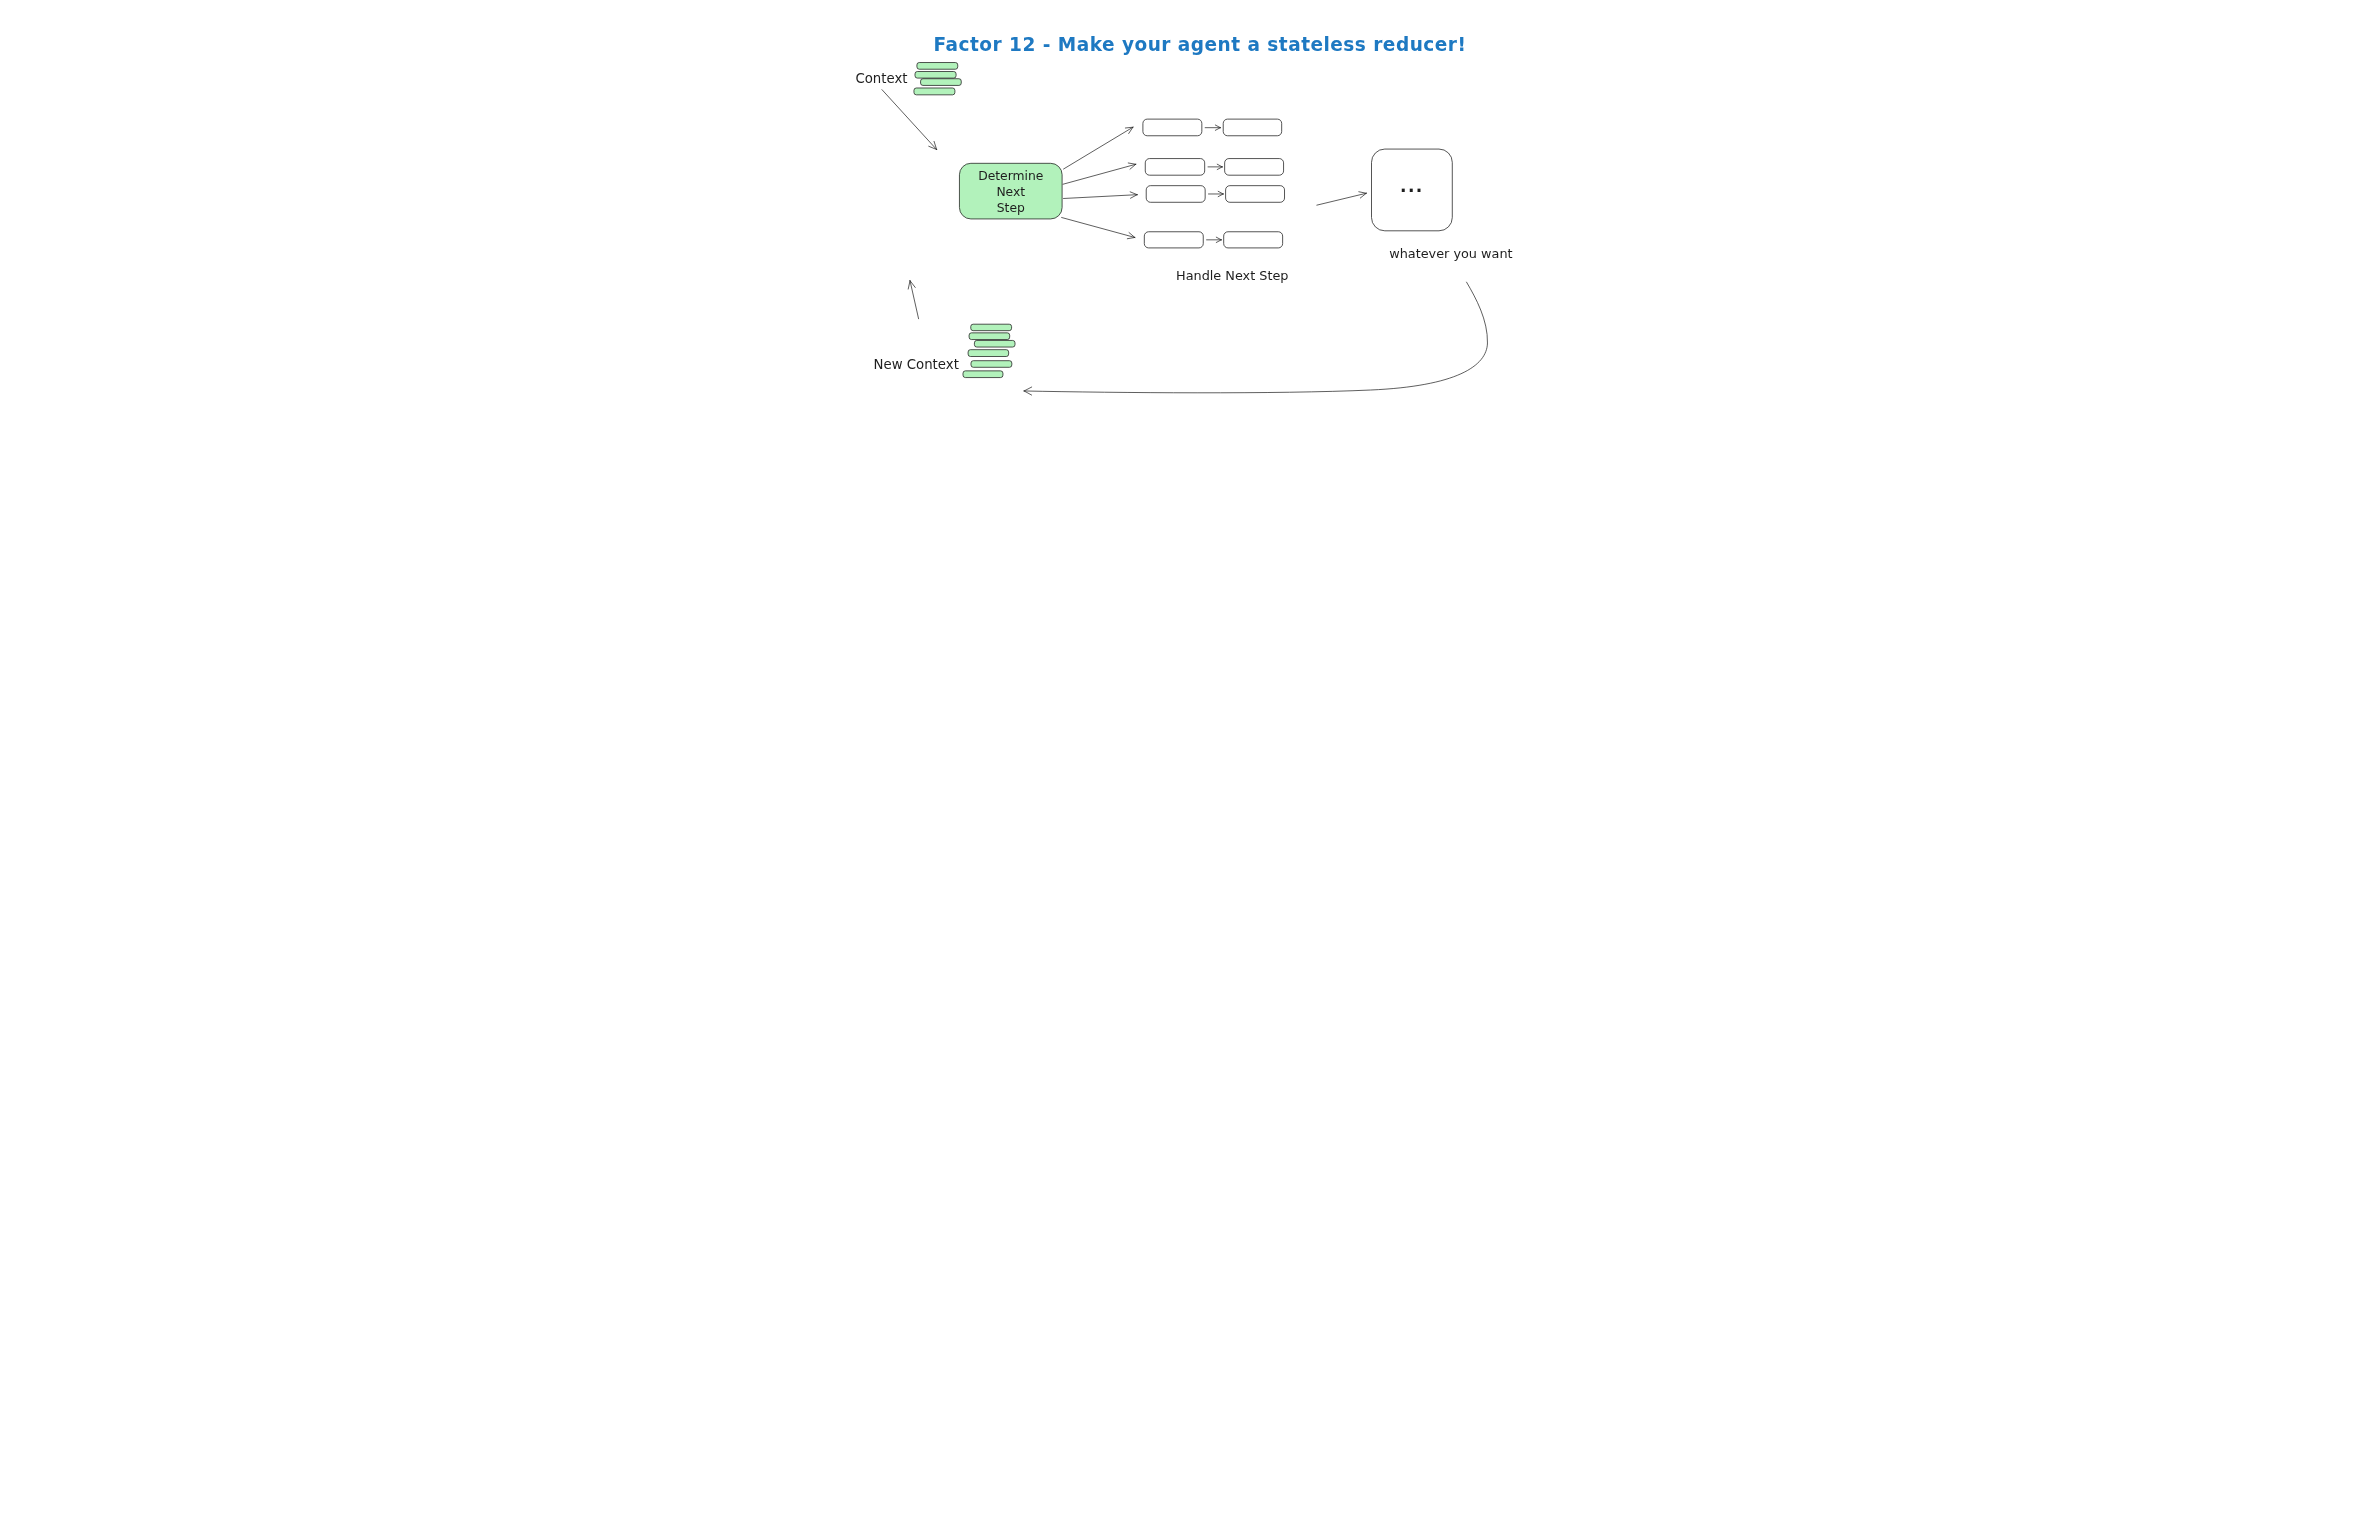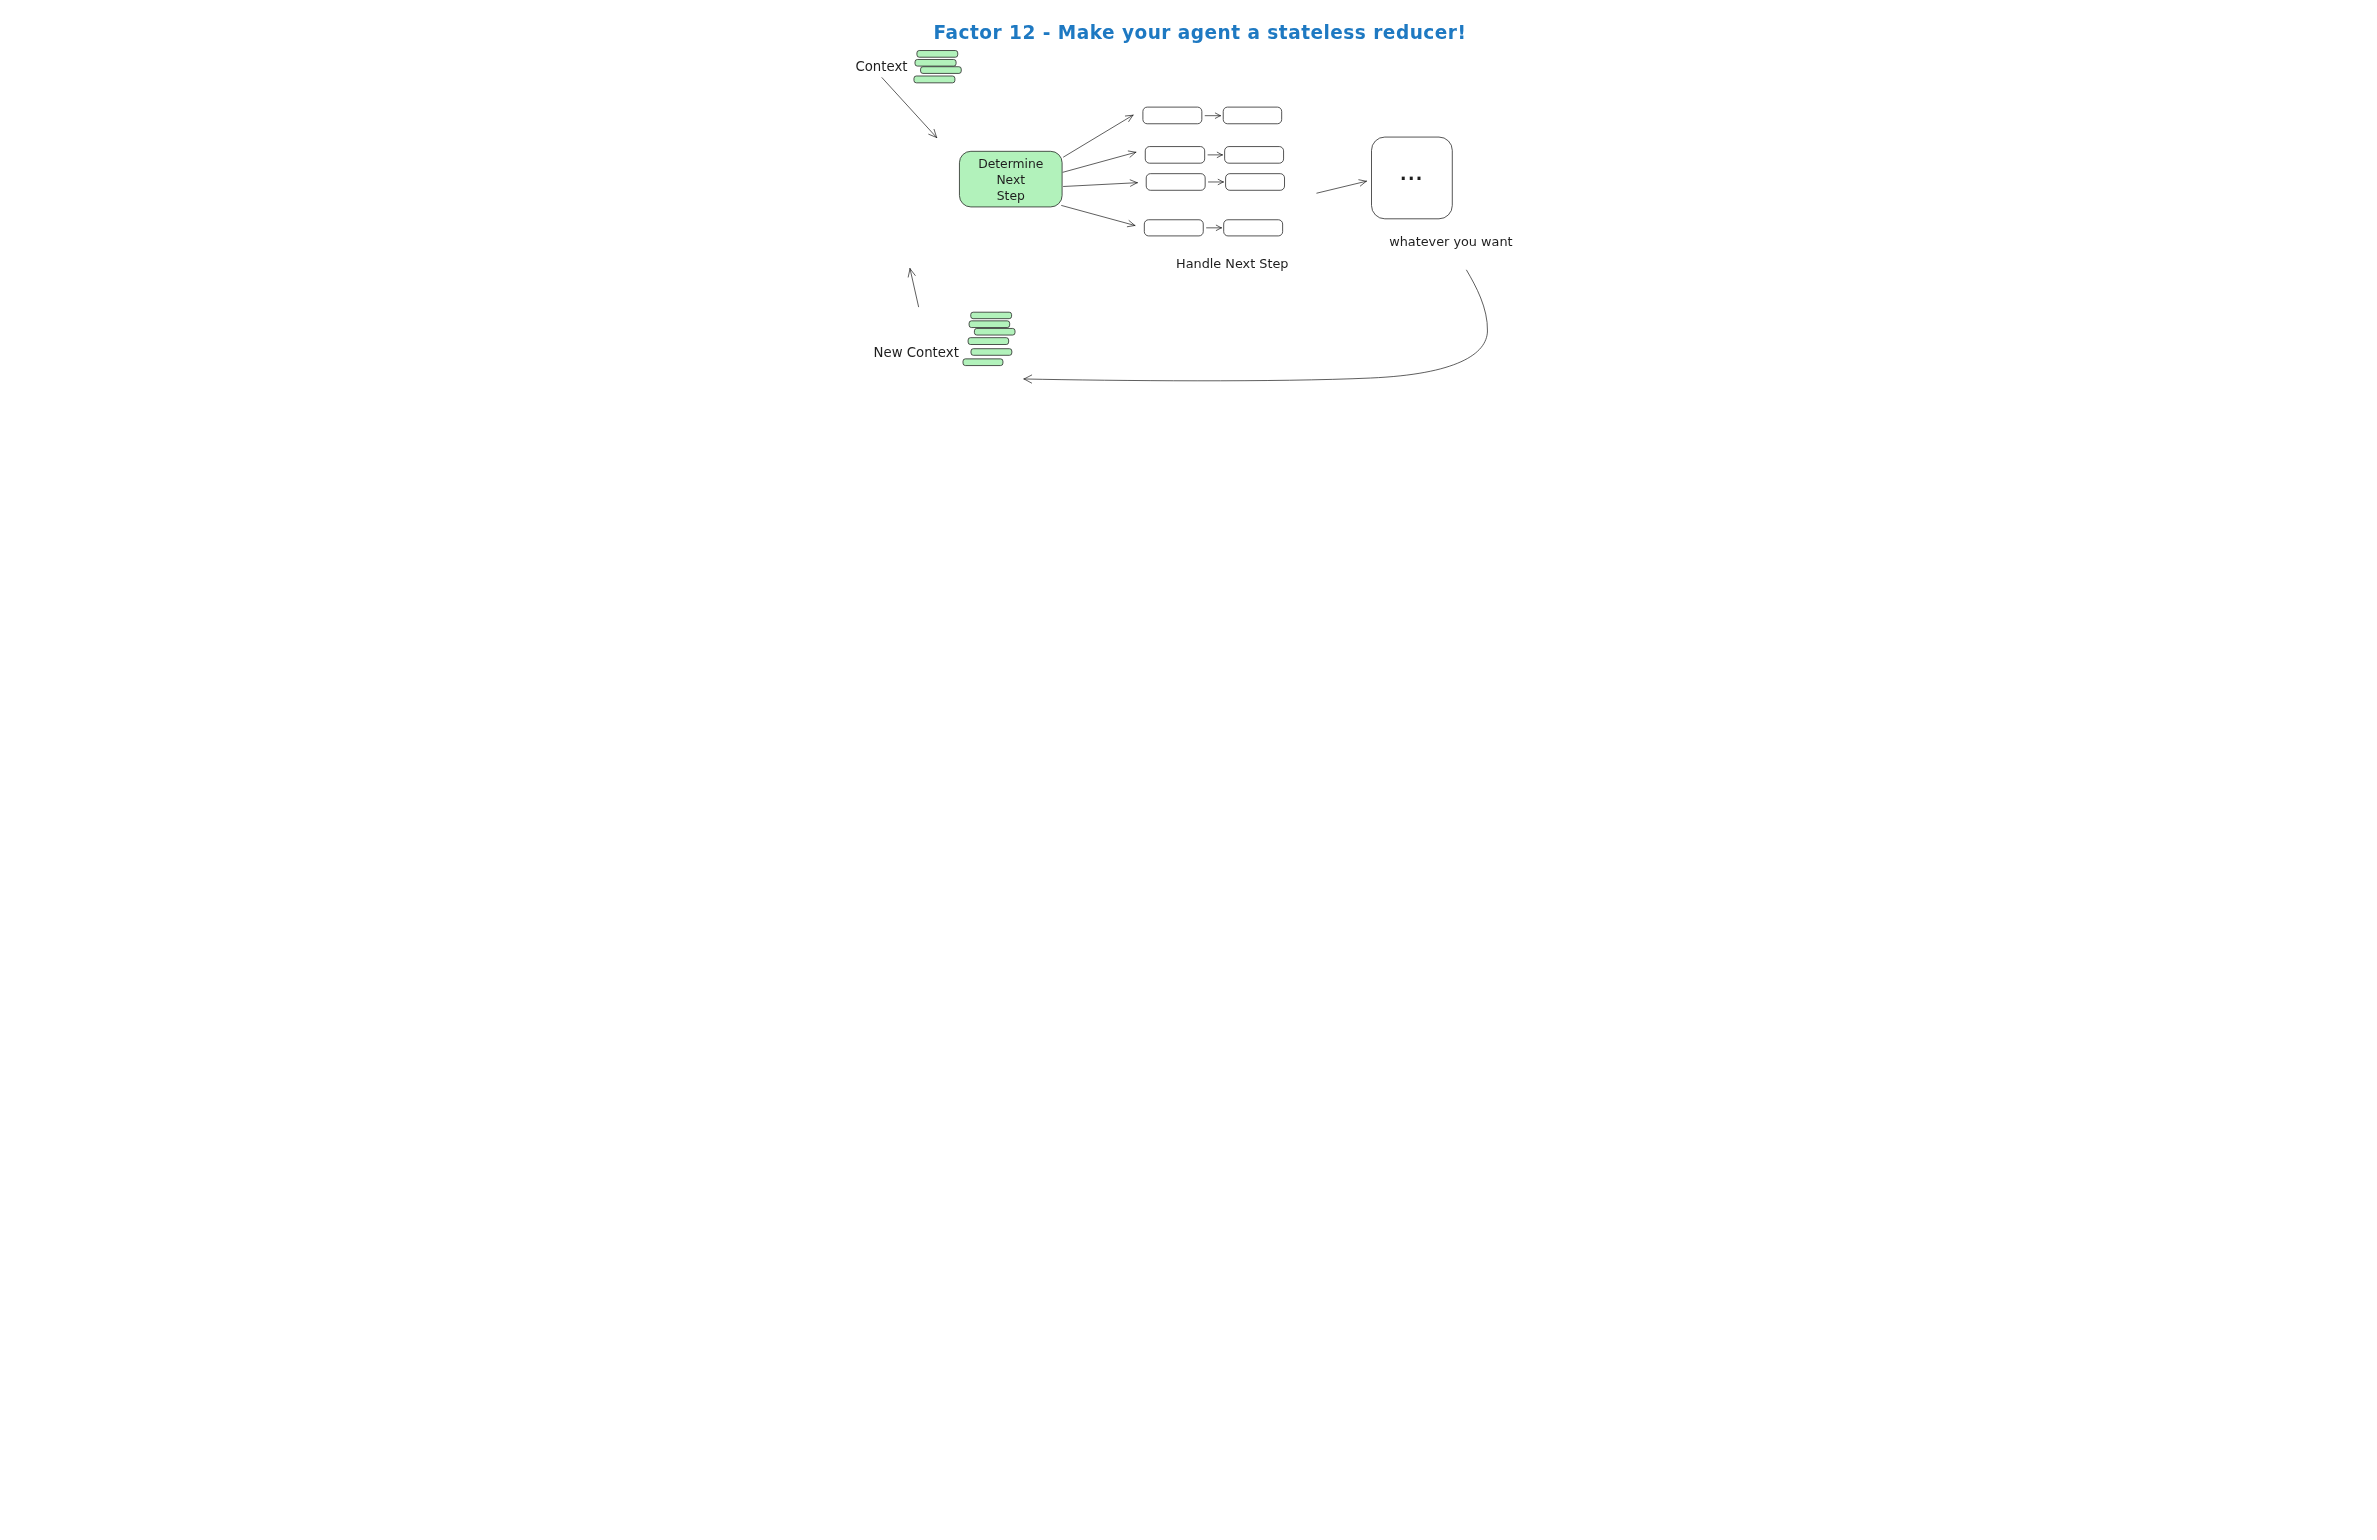--- a/index.html
+++ b/index.html
@@ -1,17 +1,17 @@
 <!DOCTYPE html>
 <html style="font-size:7.6px"><head>
 <meta charset="utf-8">
 <style>
   html,body{margin:0;padding:0;background:#ffffff;}
   .canvas-wrap{
-    width:730px;height:411px;margin:0 auto;background:#ffffff;
+    width:730px;height:411px;margin:12px auto;background:#ffffff;
     font-family:"DejaVu Sans",sans-serif;
   }
   svg{display:block;width:100%;height:100%;}
   .stroke-shape{stroke:#1e1e1e;stroke-width:1.6;}
   .thin-line{stroke:#1e1e1e;stroke-width:1.5;fill:none;stroke-linecap:round;stroke-linejoin:round;}
   .label{fill:#1e1e1e;font-size:27px;}
   .title-text{font-size:39px;font-weight:bold;letter-spacing:1px;}
   .box-line{fill:#1e1e1e;font-size:26px;}
   .ellipsis-text{fill:#1e1e1e;font-size:36px;font-weight:bold;letter-spacing:3px;}
 </style>

